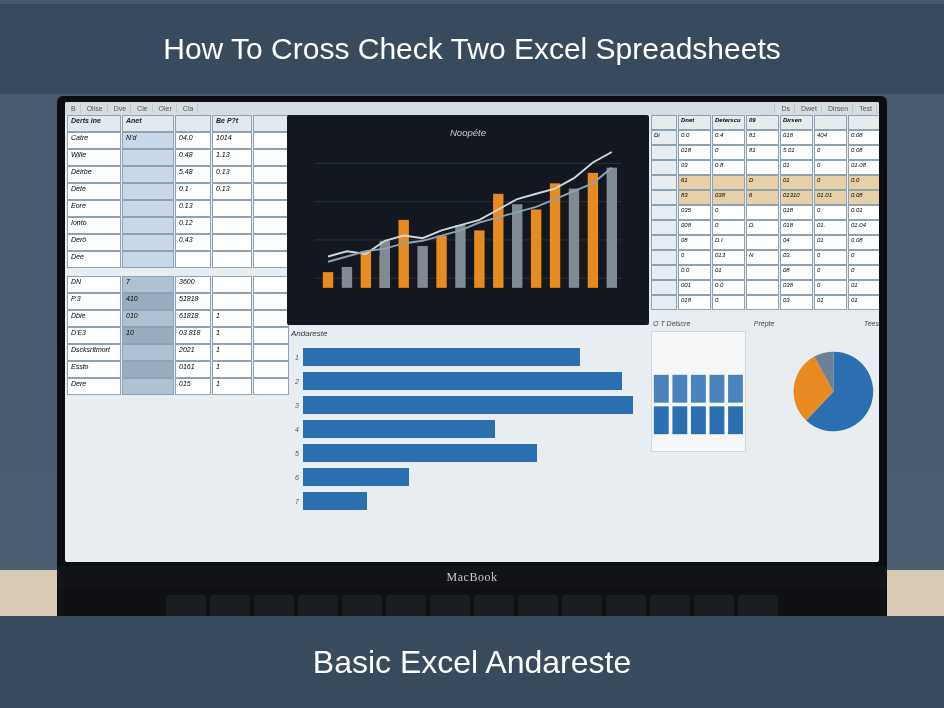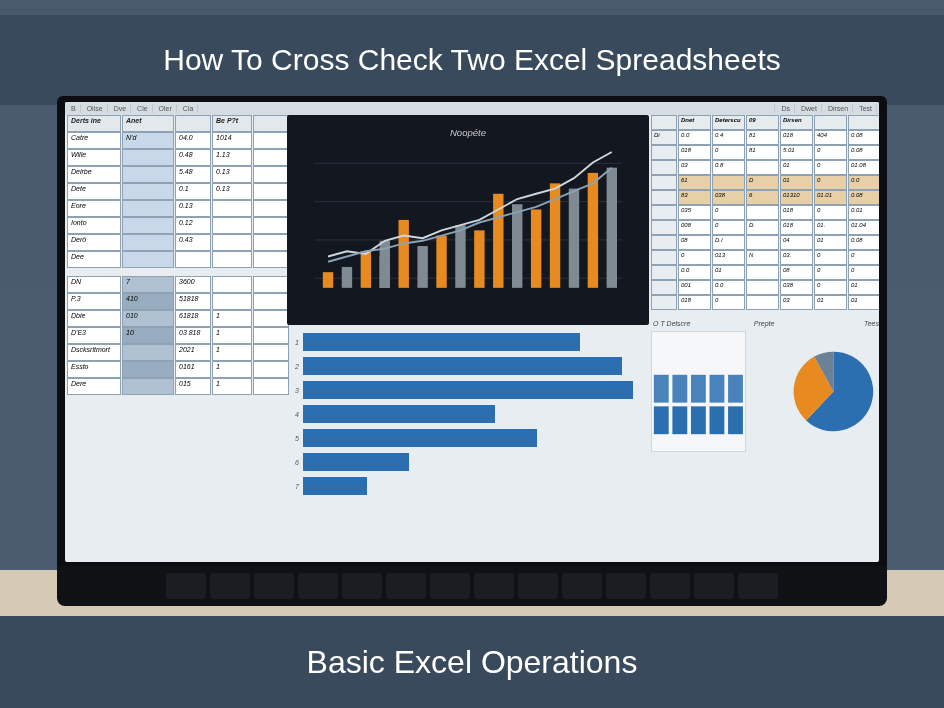--- a/index.html
+++ b/index.html
@@ -16,21 +16,21 @@
     position: absolute;
     left: 0; right: 0;
     background: #394a5c;
     color: #ffffff;
     text-align: center;
     font-weight: 500;
     display: flex;
     align-items: center;
     justify-content: center;
   }
-  .banner.top { top: 15px; height: 90px; font-size: 30px; }
+  .banner.top { top: 4px; height: 90px; font-size: 30px; }
   .banner.bottom { bottom: 0; height: 92px; font-size: 32px; }
 
   
   .desk {
     position: absolute;
     left: 0; right: 0; bottom: 92px;
     height: 46px;
     background: #d6c9b6;
   }
 
@@ -362,20 +362,21 @@
                   <rect x="275.19375" y="66.36363636363636" width="10.8625" height="103.63636363636364" fill="#7f8a93"></rect>
                   <rect x="314.69375" y="44.54545454545455" width="10.8625" height="125.45454545454545" fill="#7f8a93"></rect>
                 </g>
               <g id="lines" fill="none" stroke-width="2">
                   <polyline points="23.875,137.27272727272728 43.625,131.8181818181818 63.375,134.54545454545456 83.125,120.9090909090909 102.875,115.45454545454545 122.625,118.18181818181819 142.375,110 162.125,104.54545454545455 181.875,99.0909090909091 201.625,88.18181818181819 221.375,77.27272727272728 241.125,71.81818181818181 260.875,66.36363636363636 280.625,55.45454545454545 300.375,39.09090909090909 320.125,28.181818181818187" stroke="#cfd6dc"></polyline>
                   <polyline points="23.875,142.72727272727272 43.625,137.27272727272728 63.375,131.8181818181818 83.125,129.0909090909091 102.875,123.63636363636364 122.625,120.9090909090909 142.375,115.45454545454545 162.125,110 181.875,101.81818181818183 201.625,96.36363636363636 221.375,90.90909090909092 241.125,85.45454545454545 260.875,77.27272727272728 280.625,69.0909090909091 300.375,60.90909090909091 320.125,44.54545454545455" stroke="#8aa2b4"></polyline>
                 </g>
             </svg>
           </div>
 
+          <div class="section-label">Andareste</div>
           <div class="hbars" id="hbars">
               <div class="hbar-row">
                 <div class="lab">1</div>
                 <div class="bar" style="width: 276.774px;"></div>
               </div>
               <div class="hbar-row">
                 <div class="lab">2</div>
                 <div class="bar" style="width: 319.355px;"></div>
               </div>
               <div class="hbar-row">
@@ -558,33 +559,36 @@
                     </g>
                 </svg>
               </div>
             </div>
           </div>
         </div>
 
       </div>
     </div>
   </div>
+  <div class="hinge">
+    <span>MacBook</span>
+  </div>
   <div class="deck">
     <div class="key"></div>
     <div class="key"></div>
     <div class="key"></div>
     <div class="key"></div>
     <div class="key"></div>
     <div class="key"></div>
     <div class="key"></div>
     <div class="key"></div>
     <div class="key"></div>
     <div class="key"></div>
     <div class="key"></div>
     <div class="key"></div>
     <div class="key"></div>
     <div class="key"></div>
   </div>
 </div>
 
 <div class="banner bottom">
-  <span>Basic Excel Operations</span>
+  <span>Basic Excel Andareste</span>
 </div>
 
 </body></html>

